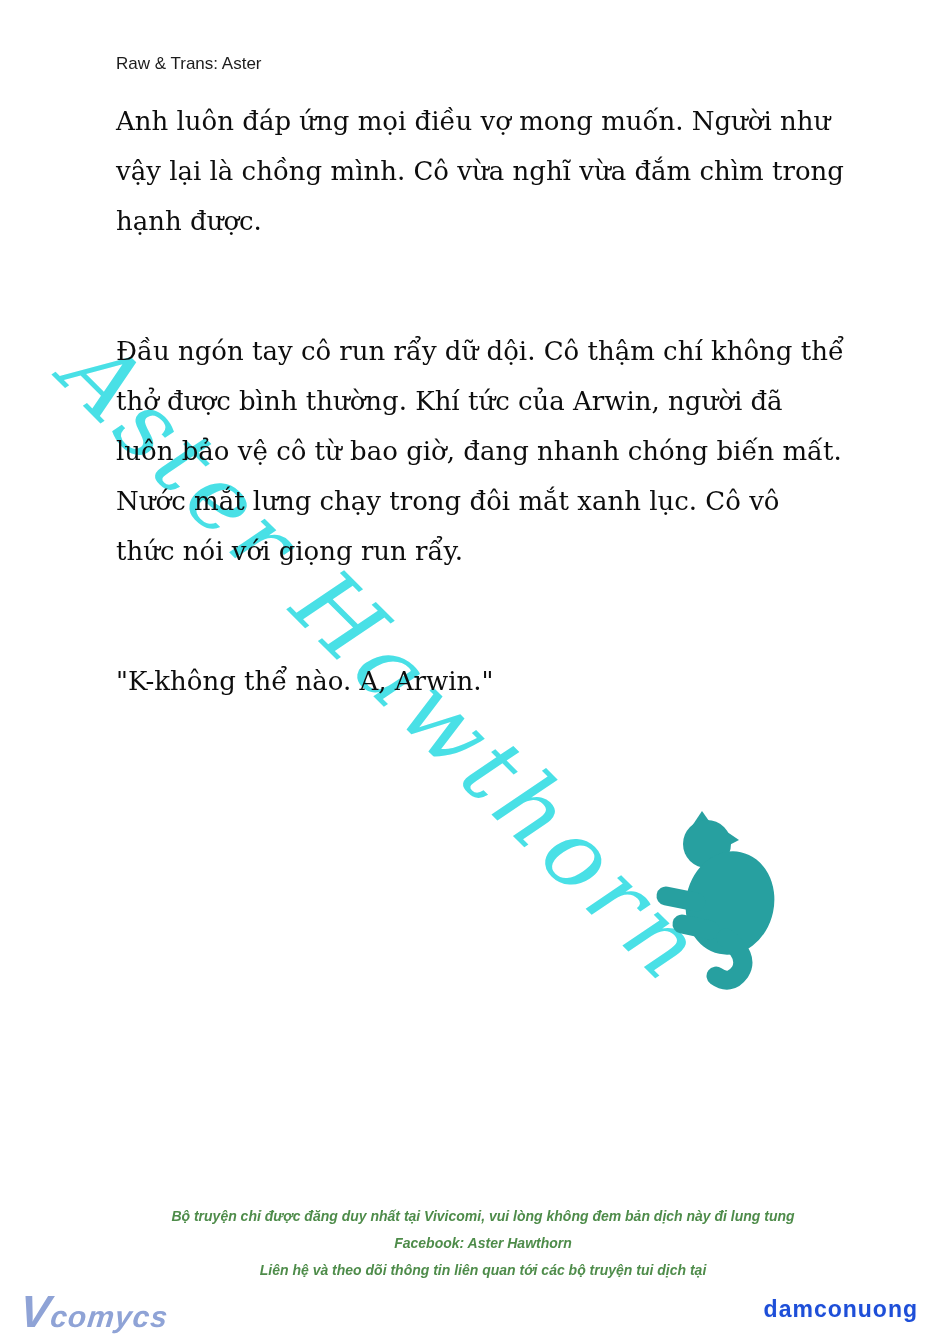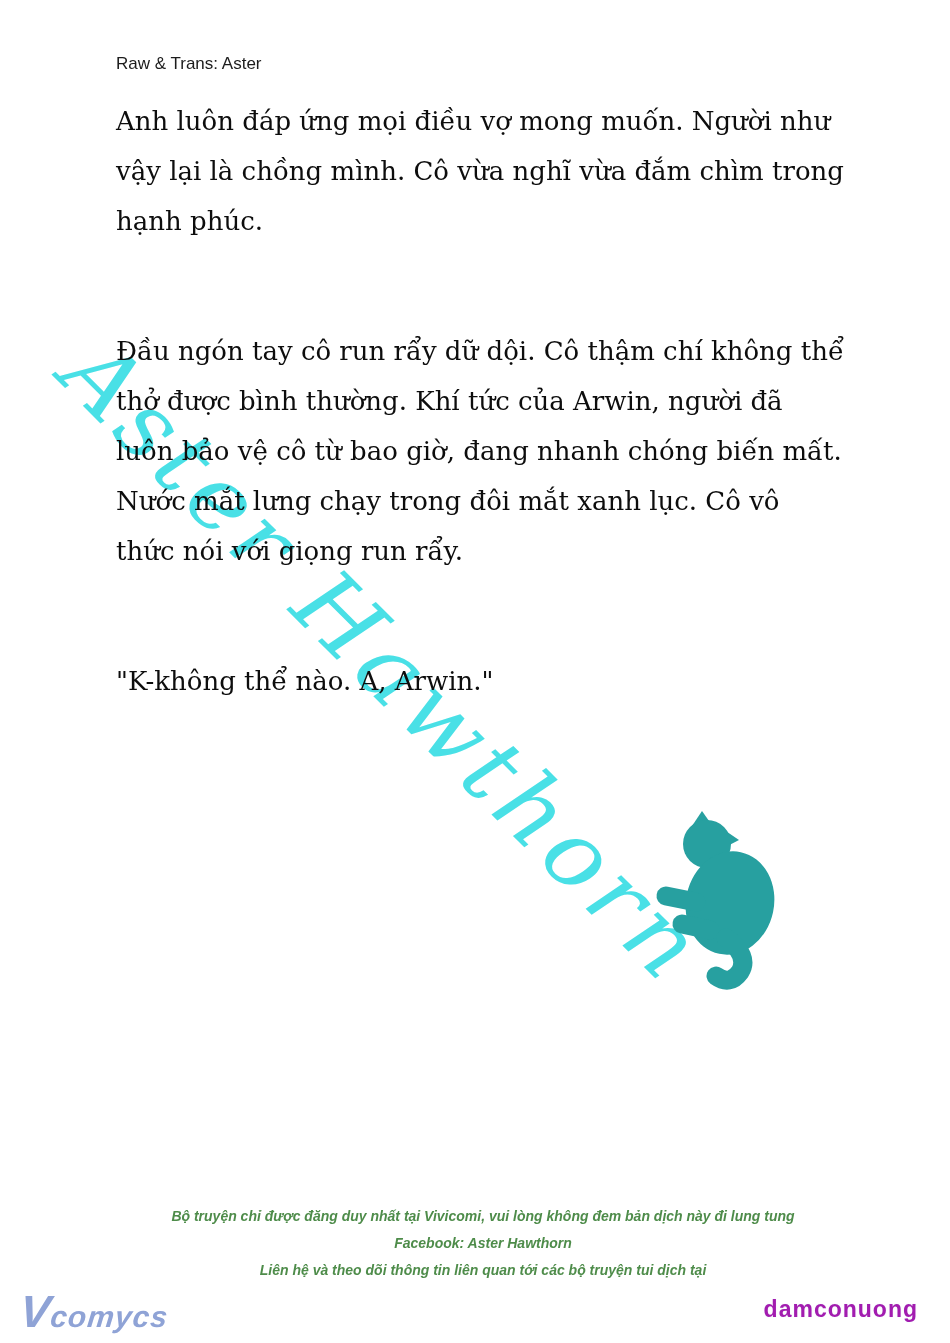--- a/index.html
+++ b/index.html
@@ -67,36 +67,36 @@
     transform: skewX(-6deg);
     z-index: 2;
   }
   .vcomycs::first-letter { font-size: 1.5em; }
 
   .damconuong {
     position: absolute; right: 32px; top: 1296px;
     font-family: "Liberation Sans", sans-serif;
     font-weight: bold;
     font-size: 23px; letter-spacing: 1px;
-    color: #a21caf;
+    color: #1d4ed8;
     text-shadow: 0 0 6px #ffffff, 0 0 2px #e8f0fb;
     z-index: 2;
   }
 </style>
 </head>
 <body>
 
 <div class="page">
 
   <div class="header">Raw &amp; Trans: Aster</div>
 
   <div class="watermark">Aster Hawthorn</div>
 
   <div class="content">
-    <p>Anh luôn đáp ứng mọi điều vợ mong muốn. Người như vậy lại là chồng mình. Cô vừa nghĩ vừa đắm chìm trong hạnh phúc.</p>
+    <p>Anh luôn đáp ứng mọi điều vợ mong muốn. Người như vậy lại là chồng mình. Cô vừa nghĩ vừa đắm chìm trong hạnh được.</p>
     <p>Đầu ngón tay cô run rẩy dữ dội. Cô thậm chí không thể thở được bình thường. Khí tức của Arwin, người đã luôn bảo vệ cô từ bao giờ, đang nhanh chóng biến mất. Nước mắt lưng chạy trong đôi mắt xanh lục. Cô vô thức nói với giọng run rẩy.</p>
     <p>"K-không thể nào. A, Arwin."</p>
   </div>
 
   <div class="cat">
     <svg width="128" height="185" viewBox="0 0 128 185" xmlns="http://www.w3.org/2000/svg" aria-hidden="true">
       <g fill="#27a0a0">
         <polygon points="38,26 52,5 64,22"></polygon>
         <polygon points="64,17 89,34 66,46"></polygon>
         <circle cx="57" cy="38" r="24"></circle>

